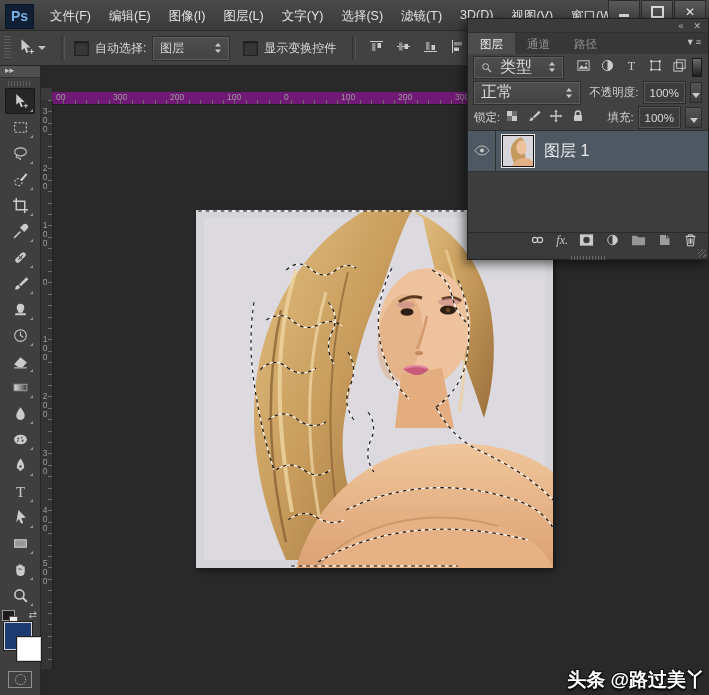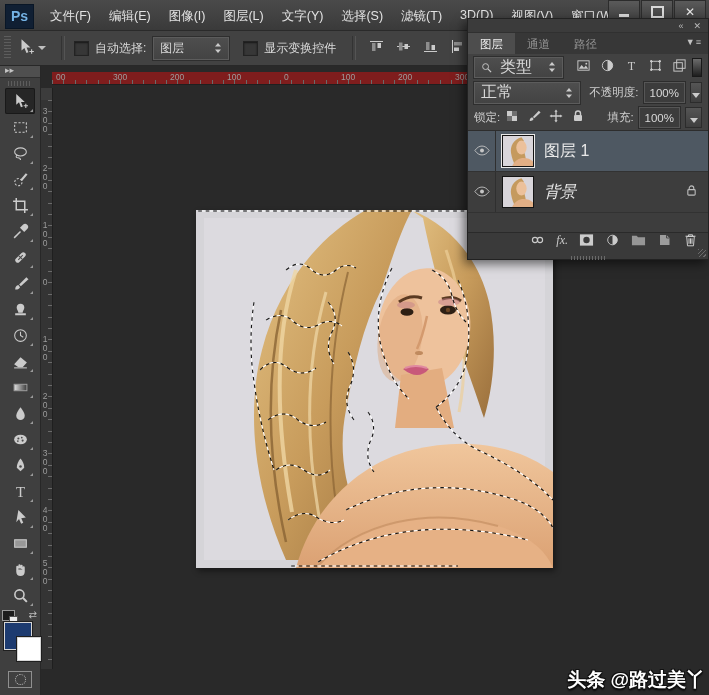--- a/index.html
+++ b/index.html
@@ -56,21 +56,21 @@
   .quickmask{margin-top:3px;width:22px;height:15px;border:1px solid #8f8f8f;display:flex;align-items:center;justify-content:center;}
   .qm-circle{width:9px;height:9px;border:1px dotted #bdbdbd;border-radius:50%;}
   
   .tabbar{position:absolute;left:40px;top:64px;right:0;height:24px;background:#303030;border-bottom:1px solid #242424;
           display:flex;align-items:stretch;z-index:4;}
   .doc-tab{background:linear-gradient(#4c4c4c,#404040);border-right:1px solid #242424;display:flex;align-items:center;
            gap:9px;padding:0 9px;font-size:11.5px;color:#d4d4d4;white-space:nowrap;}
   .tab-close{color:#a8a8a8;font-size:11px;}
   .ruler-corner{position:absolute;left:40px;top:88px;width:12px;height:12px;background:#3c3c3c;
                 border-right:1px solid #1f1f1f;border-bottom:1px solid #1f1f1f;z-index:4;}
-  .ruler-h{position:absolute;left:52px;top:72px;right:0;height:12px;background:#7f1d1d;border-bottom:1px solid #1f1f1f;z-index:4;}
+  .ruler-h{position:absolute;left:52px;top:92px;right:0;height:12px;background:#701a75;border-bottom:1px solid #1f1f1f;z-index:4;}
   .ruler-h::after{content:"";position:absolute;left:0;right:0;bottom:0;height:4px;
                   background:repeating-linear-gradient(90deg,#6a6a6a 0 1px,transparent 1px 11.4px);}
   .rh-label{position:absolute;top:0;font-size:8.5px;color:#9c9c9c;letter-spacing:0;}
   .ruler-v{position:absolute;left:40px;top:100px;width:12px;bottom:26px;background:#343434;border-right:1px solid #1f1f1f;z-index:4;}
   .ruler-v::after{content:"";position:absolute;top:0;bottom:0;right:0;width:4px;
                   background:repeating-linear-gradient(#6a6a6a 0 1px,transparent 1px 11.4px);}
   .rv-label{position:absolute;left:0;width:10px;font-size:8.5px;color:#9c9c9c;
             writing-mode:vertical-rl;text-orientation:upright;letter-spacing:-1px;}
   .canvas-photo{position:absolute;left:196px;top:210px;width:357px;height:358px;z-index:5;box-shadow:2px 3px 6px rgba(0,0,0,.45);}
   
@@ -605,41 +605,20 @@
         <div class="thumb">
             <svg viewBox="0 0 26 26">
               <rect width="26" height="26" fill="#d8d5da"></rect>
               <path d="M16 1C9 3 6 9 7 15c.7 4 2 8 4 11h8c1.5-5 .5-9-1-13-1-3-1-6 0-9z" fill="#c59a5e"></path>
               <ellipse cx="16" cy="10" rx="4.5" ry="6" fill="#ecc19b"></ellipse>
               <path d="M8 26c2-5 6-7 10-7 3 0 6 1 8 3v4z" fill="#e2af85"></path>
             </svg>
           </div>
         <span class="layer-name">图层 1</span>
       </div>
-      <div class="layer-row">
-        <div class="eye-col">
-            <span><svg viewBox="0 0 18 12">
-                <path d="M1 6C3.5 2.5 6 1 9 1s5.5 1.5 8 5c-2.5 3.5-5 5-8 5S3.5 9.5 1 6z" fill="none" stroke="#c6c6c6"></path>
-                <circle cx="9" cy="6" r="2.2" fill="#c6c6c6"></circle>
-              </svg></span>
-          </div>
-        <div class="thumb">
-            <svg viewBox="0 0 26 26">
-              <rect width="26" height="26" fill="#d8d5da"></rect>
-              <path d="M16 1C9 3 6 9 7 15c.7 4 2 8 4 11h8c1.5-5 .5-9-1-13-1-3-1-6 0-9z" fill="#c59a5e"></path>
-              <ellipse cx="16" cy="10" rx="4.5" ry="6" fill="#ecc19b"></ellipse>
-              <path d="M8 26c2-5 6-7 10-7 3 0 6 1 8 3v4z" fill="#e2af85"></path>
-            </svg>
-          </div>
-        <span class="layer-name italic">背景</span>
-        <span class="row-lock"><svg viewBox="0 0 12 14">
-              <rect x="2" y="6" width="8" height="6" rx="1" fill="none" stroke="#bdbdbd" stroke-width="1.2"></rect>
-              <path d="M3.5 6V4.5a2.5 2.5 0 0 1 5 0V6" fill="none" stroke="#bdbdbd" stroke-width="1.2"></path>
-            </svg></span>
-      </div>
     </div>
     <div class="panel-footer">
       <span><svg viewBox="0 0 18 12">
             <circle cx="6" cy="6" r="3.1" fill="none" stroke="#cbcbcb" stroke-width="1.4"></circle>
             <circle cx="12" cy="6" r="3.1" fill="none" stroke="#cbcbcb" stroke-width="1.4"></circle>
           </svg></span>
       <span class="fx-label">fx.</span>
       <span><svg viewBox="0 0 16 14">
             <rect x="1" y="1" width="14" height="12" fill="#cbcbcb"></rect>
             <circle cx="8" cy="7" r="3.4" fill="#3a3a3a"></circle>

